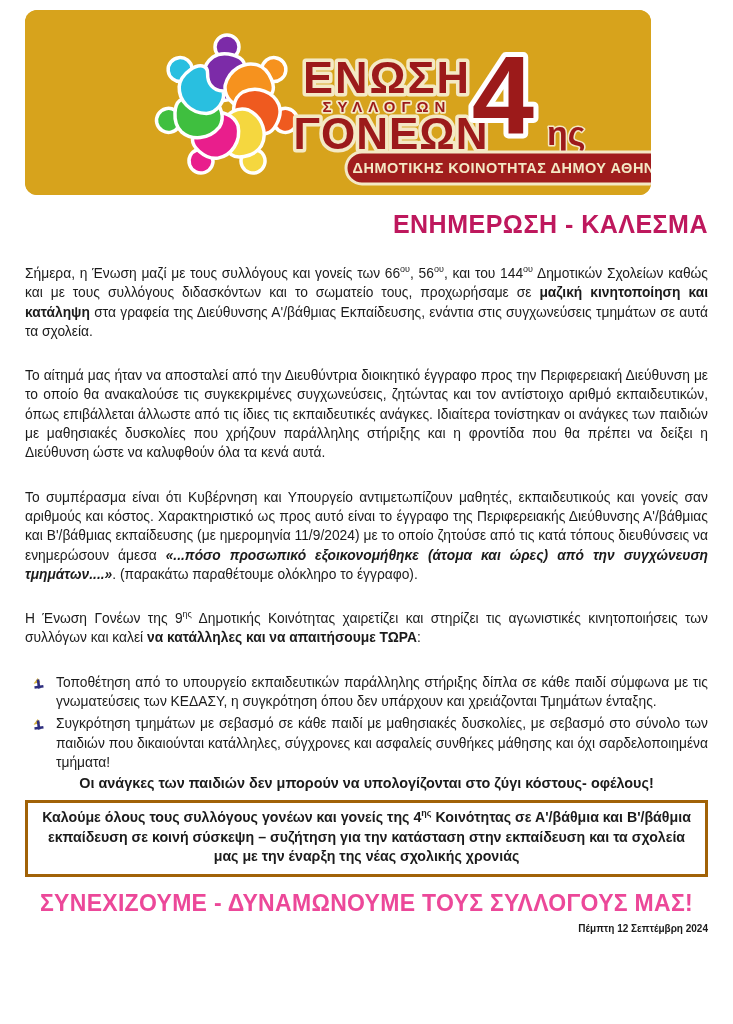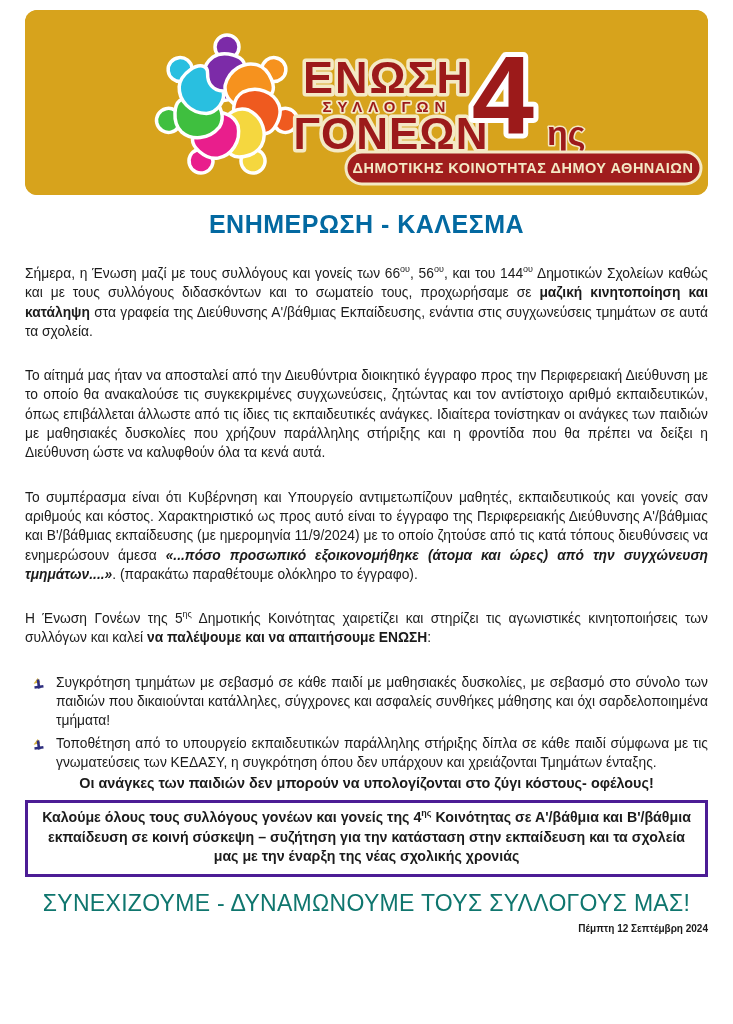--- a/index.html
+++ b/index.html
@@ -3,26 +3,26 @@
 <meta charset="utf-8">
 <style>
   html,body{margin:0;padding:0;background:#ffffff;}
   body{
     width:733px;height:1024px;overflow:hidden;
     font-family:"Liberation Sans",sans-serif;
     color:#1b1b1b;
   }
   .page{padding:10px 25px 0 25px;}
   
-  .hdr{width:683px;height:185px;border-radius:12px;background:#D7A31C;position:relative;overflow:hidden;}
+  .hdr{width:626px;height:185px;border-radius:12px;background:#D7A31C;position:relative;overflow:hidden;}
   .hdr svg{display:block;}
   
   .doc-title{
-    text-align:center;font-size:25px;font-weight:bold;letter-spacing:0.5px;
-    margin:15px 0 3px 0;color:#0369a1;
+    text-align:right;font-size:25px;font-weight:bold;letter-spacing:0.5px;
+    margin:15px 0 3px 0;color:#be185d;
   }
   
   .para{
     font-size:13.8px;line-height:19.3px;text-align:justify;margin:25px 0;
   }
   .bseg{font-weight:bold;}
   .bi{font-weight:bold;font-style:italic;}
   sup.sp{font-size:9px;line-height:0;}
   
   .bullets{margin:7px 0 2px 0;}
@@ -30,27 +30,27 @@
     position:relative;padding-left:31px;font-size:13.8px;line-height:19.3px;
     text-align:justify;margin:0 0 3px 0;
   }
   .bullet .bicon{position:absolute;left:7px;top:3px;}
   
   .emphasis{
     text-align:center;font-weight:bold;font-size:14.4px;margin:1px 0 9px 0;
   }
   
   .callbox{
-    border:3px solid #4c1d95;padding:5px 10px 7px 10px;margin:4px 0 10px 0;
+    border:3px solid #a16207;padding:5px 10px 7px 10px;margin:4px 0 10px 0;
     text-align:center;font-weight:bold;font-size:14.2px;line-height:19.5px;
   }
   
   .slogan{
-    text-align:center;font-weight:normal;font-size:23px;letter-spacing:0.3px;
-    margin:13px 0 6px 0;color:#0f766e;
+    text-align:center;font-weight:bold;font-size:23px;letter-spacing:0.3px;
+    margin:13px 0 6px 0;color:#ec4899;
   }
   .dateline{
     text-align:right;font-weight:bold;font-size:10px;margin:6px 0 0 0;
   }
 </style>
 </head>
 <body>
 
 <div class="page">
 
@@ -104,46 +104,46 @@
   <div class="doc-title">ΕΝΗΜΕΡΩΣΗ - ΚΑΛΕΣΜΑ</div>
 
   <p class="para"><span>Σήμερα, η Ένωση μαζί με τους συλλόγους και γονείς των 66</span><sup class="sp">ου</sup><span>, 56</span><sup class="sp">ου</sup><span>, και του 144</span><sup class="sp">ου</sup><span> Δημοτικών Σχολείων καθώς και με τους συλλόγους διδασκόντων και το σωματείο τους, προχωρήσαμε σε </span><span class="bseg">μαζική κινητοποίηση και κατάληψη</span><span> στα γραφεία της Διεύθυνσης Α'/βάθμιας Εκπαίδευσης, ενάντια στις συγχωνεύσεις τμημάτων σε αυτά τα σχολεία.</span></p>
 
   <p class="para"><span>Το αίτημά μας ήταν να αποσταλεί από την Διευθύντρια διοικητικό έγγραφο προς την Περιφερειακή Διεύθυνση με το οποίο θα ανακαλούσε τις συγκεκριμένες συγχωνεύσεις, ζητώντας και τον αντίστοιχο αριθμό εκπαιδευτικών, όπως επιβάλλεται άλλωστε από τις ίδιες τις εκπαιδευτικές ανάγκες. Ιδιαίτερα τονίστηκαν οι ανάγκες των παιδιών με μαθησιακές δυσκολίες που χρήζουν παράλληλης στήριξης και η φροντίδα που θα πρέπει να δείξει η Διεύθυνση ώστε να καλυφθούν όλα τα κενά αυτά.</span></p>
 
 
   <p class="para"><span>Το συμπέρασμα είναι ότι Κυβέρνηση και Υπουργείο αντιμετωπίζουν μαθητές, εκπαιδευτικούς και γονείς σαν αριθμούς και κόστος. Χαρακτηριστικό ως προς αυτό είναι το έγγραφο της Περιφερειακής Διεύθυνσης Α'/βάθμιας και Β'/βάθμιας εκπαίδευσης (με ημερομηνία 11/9/2024) με το οποίο ζητούσε από τις κατά τόπους διευθύνσεις να ενημερώσουν άμεσα </span><span class="bi">«...πόσο προσωπικό εξοικονομήθηκε (άτομα και ώρες) από την συγχώνευση τμημάτων....»</span><span>. (παρακάτω παραθέτουμε ολόκληρο το έγγραφο).</span></p>
 
 
-  <p class="para"><span>Η Ένωση Γονέων της 5</span><sup class="sp">ης</sup><span> Δημοτικής Κοινότητας χαιρετίζει και στηρίζει τις αγωνιστικές κινητοποιήσεις των συλλόγων και καλεί </span><span class="bseg">να παλέψουμε και να απαιτήσουμε ΕΝΩΣΗ</span><span>:</span></p>
+  <p class="para"><span>Η Ένωση Γονέων της 9</span><sup class="sp">ης</sup><span> Δημοτικής Κοινότητας χαιρετίζει και στηρίζει τις αγωνιστικές κινητοποιήσεις των συλλόγων και καλεί </span><span class="bseg">να κατάλληλες και να απαιτήσουμε ΤΩΡΑ</span><span>:</span></p>
 
   <div class="bullets">
     <div class="bullet">
       <span class="bicon">
         <svg width="13" height="13" viewBox="0 0 13 13">
             <g transform="rotate(-8 6.5 6.5)">
               <path d="M1.5,6 L6.5,1 L8.5,5.5 Z" fill="#D9B43C"></path>
               <rect x="5.2" y="2.5" width="2.6" height="9" fill="#2E2E7E"></rect>
               <rect x="2" y="8.6" width="9" height="2.6" fill="#2E2E7E"></rect>
             </g>
           </svg>
       </span>
-      <span>Συγκρότηση τμημάτων με σεβασμό σε κάθε παιδί με μαθησιακές δυσκολίες, με σεβασμό στο σύνολο των παιδιών που δικαιούνται κατάλληλες, σύγχρονες και ασφαλείς συνθήκες μάθησης και όχι σαρδελοποιημένα τμήματα!</span>
+      <span>Τοποθέτηση από το υπουργείο εκπαιδευτικών παράλληλης στήριξης δίπλα σε κάθε παιδί σύμφωνα με τις γνωματεύσεις των ΚΕΔΑΣΥ, η συγκρότηση όπου δεν υπάρχουν και χρειάζονται Τμημάτων ένταξης.</span>
     </div>
     <div class="bullet">
       <span class="bicon">
         <svg width="13" height="13" viewBox="0 0 13 13">
             <g transform="rotate(-8 6.5 6.5)">
               <path d="M1.5,6 L6.5,1 L8.5,5.5 Z" fill="#D9B43C"></path>
               <rect x="5.2" y="2.5" width="2.6" height="9" fill="#2E2E7E"></rect>
               <rect x="2" y="8.6" width="9" height="2.6" fill="#2E2E7E"></rect>
             </g>
           </svg>
       </span>
-      <span>Τοποθέτηση από το υπουργείο εκπαιδευτικών παράλληλης στήριξης δίπλα σε κάθε παιδί σύμφωνα με τις γνωματεύσεις των ΚΕΔΑΣΥ, η συγκρότηση όπου δεν υπάρχουν και χρειάζονται Τμημάτων ένταξης.</span>
+      <span>Συγκρότηση τμημάτων με σεβασμό σε κάθε παιδί με μαθησιακές δυσκολίες, με σεβασμό στο σύνολο των παιδιών που δικαιούνται κατάλληλες, σύγχρονες και ασφαλείς συνθήκες μάθησης και όχι σαρδελοποιημένα τμήματα!</span>
     </div>
   </div>
 
   <div class="emphasis">Οι ανάγκες των παιδιών δεν μπορούν να υπολογίζονται στο ζύγι κόστους- οφέλους!</div>
 
   <div class="callbox">
     <div><span>Καλούμε όλους τους συλλόγους γονέων και γονείς της 4</span><sup class="sp">ης</sup><span> Κοινότητας σε Α'/βάθμια και Β'/βάθμια εκπαίδευση σε κοινή σύσκεψη – συζήτηση για την κατάσταση στην εκπαίδευση και τα σχολεία μας με την έναρξη της νέας σχολικής χρονιάς</span></div>
   </div>
 
   <div class="slogan">ΣΥΝΕΧΙΖΟΥΜΕ - ΔΥΝΑΜΩΝΟΥΜΕ ΤΟΥΣ ΣΥΛΛΟΓΟΥΣ ΜΑΣ!</div>

